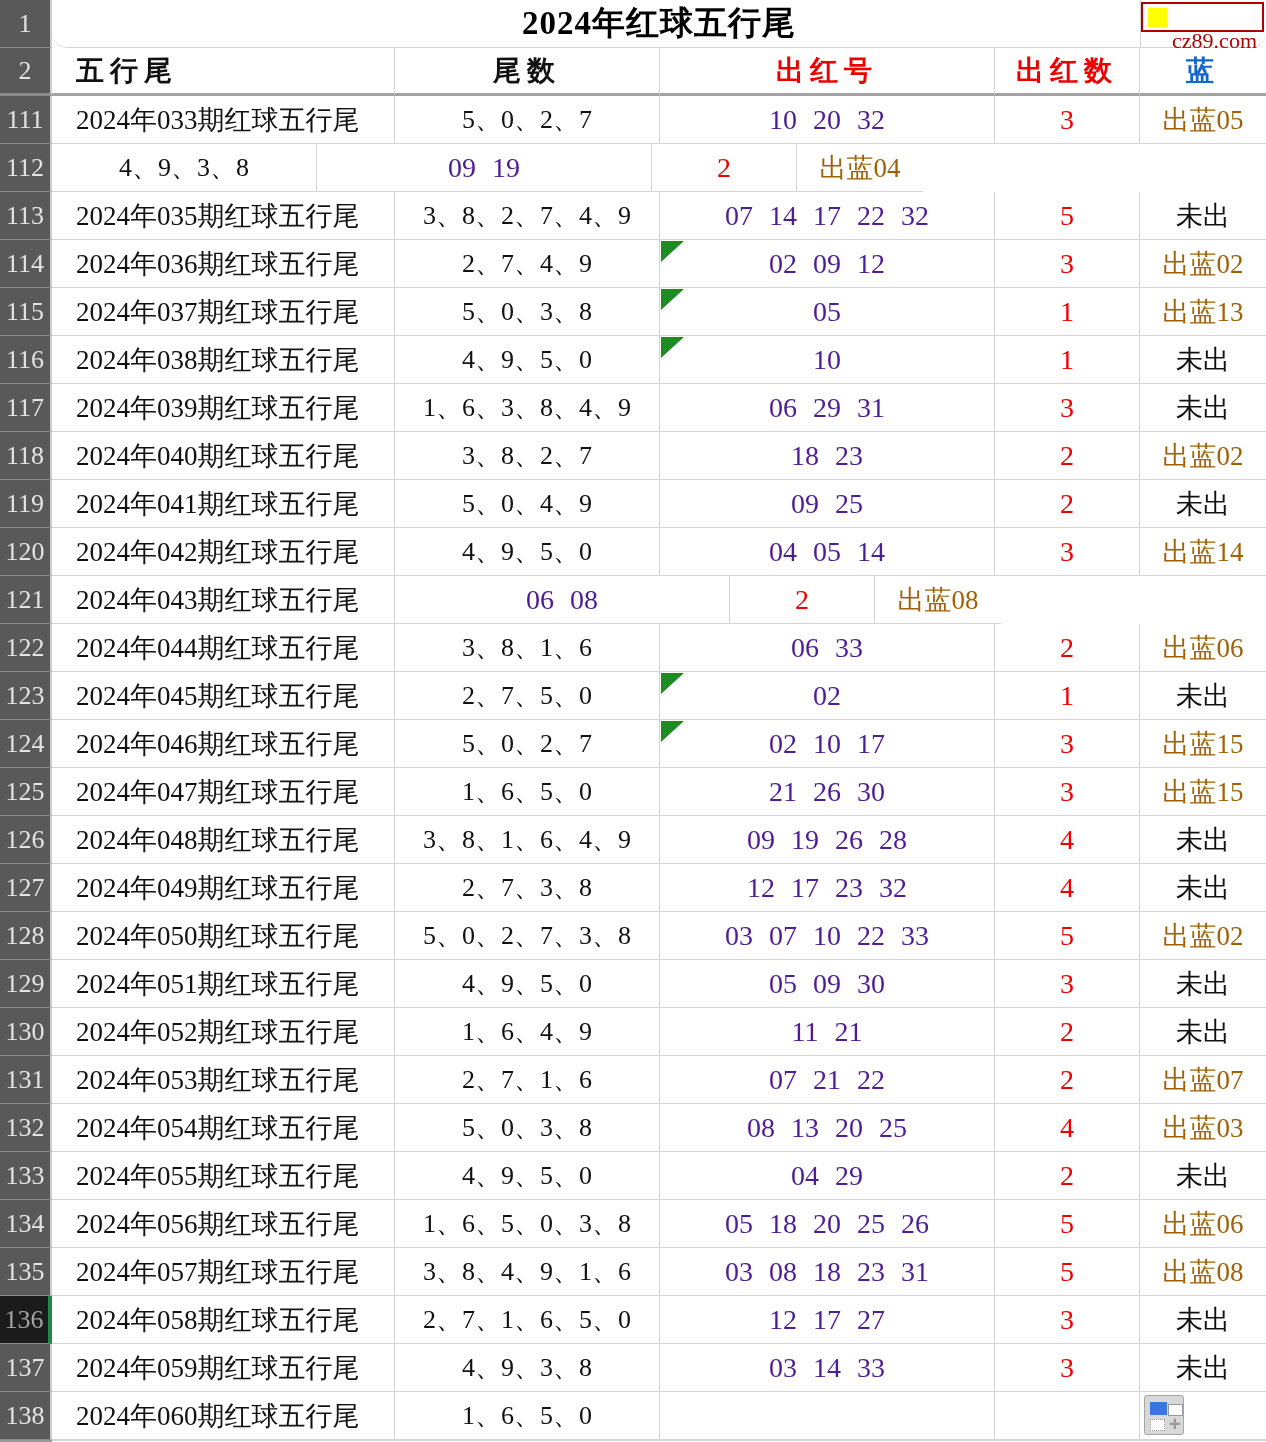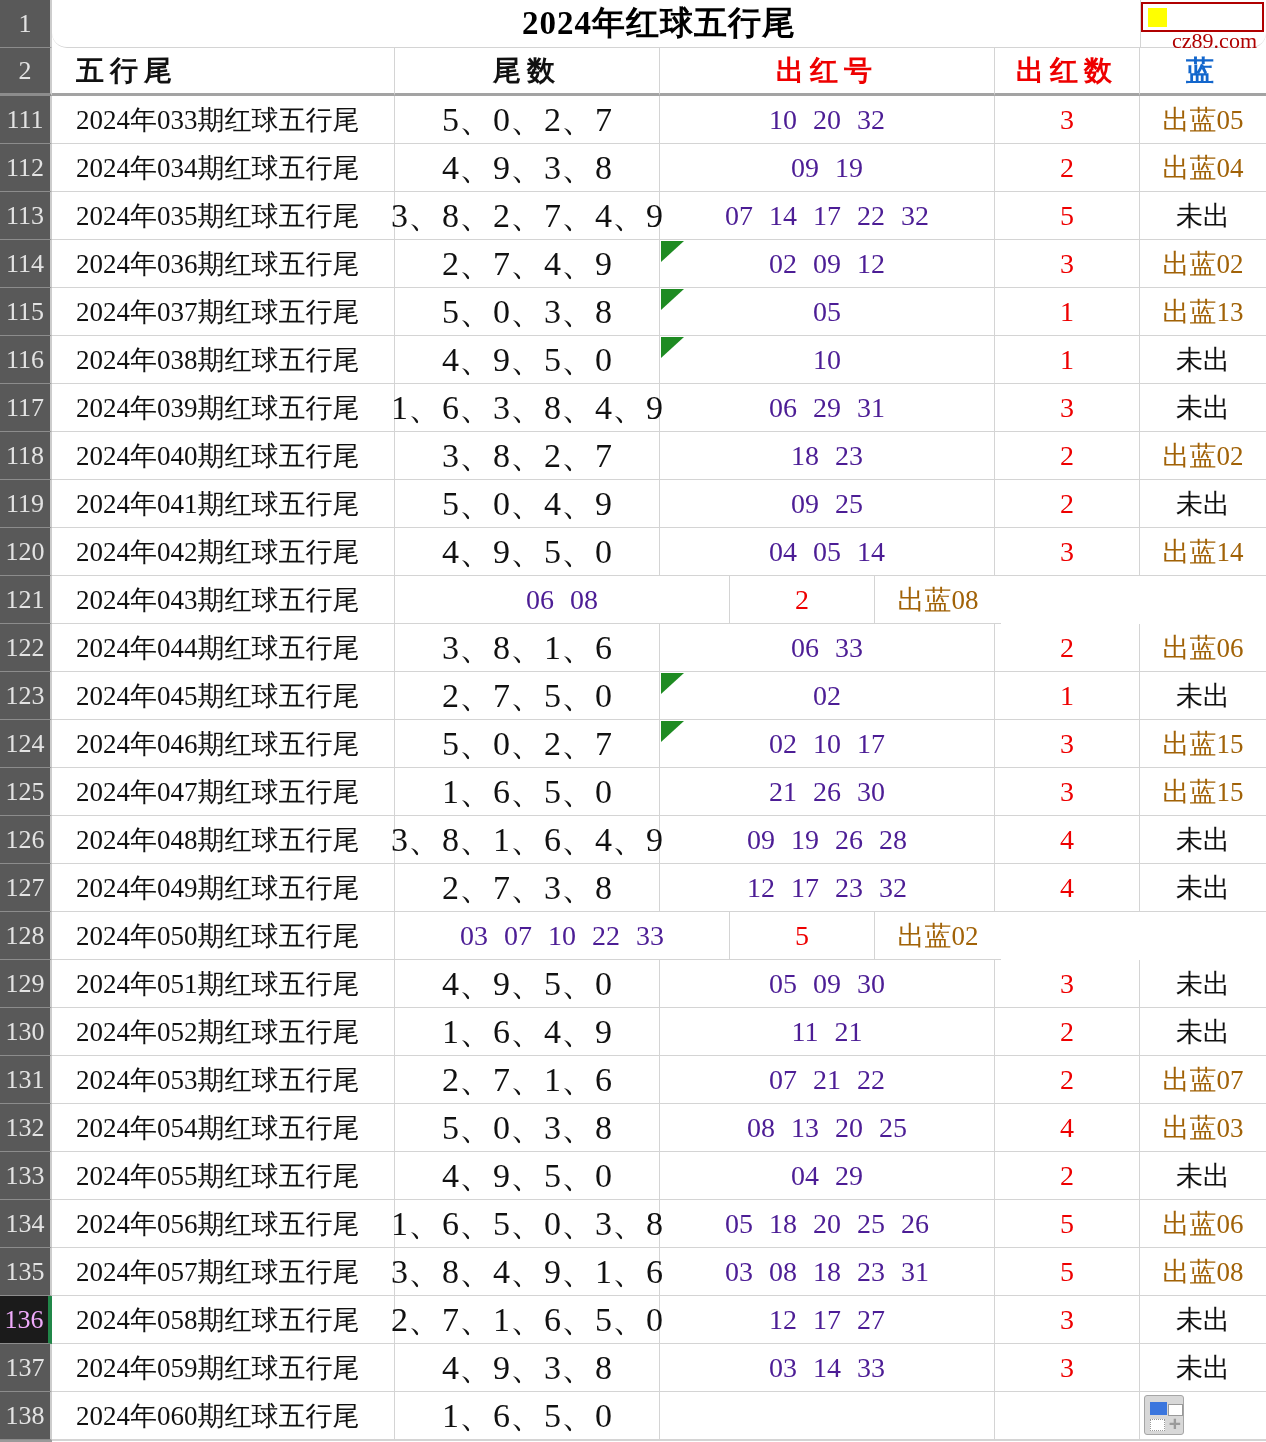--- a/index.html
+++ b/index.html
@@ -9,29 +9,29 @@
   }
   .row{display:flex;height:48px;box-sizing:border-box;}
   
   .gcell{
     width:52px;box-sizing:border-box;flex:0 0 52px;
     background:#595959;color:#e3e3e3;
     border-right:2px solid #cdcdcd;border-bottom:1px solid #8c8c8c;
     display:flex;align-items:center;justify-content:center;
     font-size:26px;
   }
-  .gcell.selected{background:#1b1b1b;color:#f0abfc;border-right:4px solid #218749;}
+  .gcell.selected{background:#1b1b1b;color:#a3a3a3;border-right:4px solid #218749;}
   
   .cell{
     box-sizing:border-box;display:flex;align-items:center;justify-content:center;
     border-right:1px solid #d4d4d4;border-bottom:1px solid #d4d4d4;
     color:#111;position:relative;white-space:nowrap;overflow:visible;
   }
   .c1{width:343px;flex:0 0 343px;justify-content:flex-start;padding-left:24px;font-size:27px;}
-  .c2{width:265px;flex:0 0 265px;font-size:34px;}
+  .c2{width:265px;flex:0 0 265px;font-size:26px;}
   .c3{width:335px;flex:0 0 335px;font-size:28px;color:#4c1d95;word-spacing:9px;}
   .c4{width:145px;flex:0 0 145px;font-size:28px;color:#ee0000;}
   .c5{width:126px;flex:0 0 126px;font-size:27px;border-right:none;}
   .c5 .blue-out{color:#a16207;}
   
   .title-cell{
     width:1214px;flex:0 0 1214px;box-sizing:border-box;border-bottom:1px solid #d4d4d4;
     display:flex;align-items:center;justify-content:center;position:relative;
     font-size:33px;font-weight:bold;letter-spacing:1px;color:#000;border-radius:15px;
   }
@@ -100,21 +100,20 @@
       <span>10 20 32</span>
     </div>
     <div class="cell c4">3</div>
     <div class="cell c5">
       <span class="blue-out">出蓝05</span>
 
     </div>
   </div>
       <div class="row">
     <div class="gcell">112</div>
-    <div class="cell c1">2024年034期红球五行尾</div>
     <div class="cell c2">4、9、3、8</div>
     <div class="cell c3">
 
       <span>09 19</span>
     </div>
     <div class="cell c4">2</div>
     <div class="cell c5">
       <span class="blue-out">出蓝04</span>
 
     </div>
@@ -324,20 +323,21 @@
     </div>
     <div class="cell c4">4</div>
     <div class="cell c5">
       <span>未出</span>
 
     </div>
   </div>
       <div class="row">
     <div class="gcell">128</div>
     <div class="cell c1">2024年050期红球五行尾</div>
+    <div class="cell c2">5、0、2、7、3、8</div>
     <div class="cell c3">
 
       <span>03 07 10 22 33</span>
     </div>
     <div class="cell c4">5</div>
     <div class="cell c5">
       <span class="blue-out">出蓝02</span>
 
     </div>
   </div>

